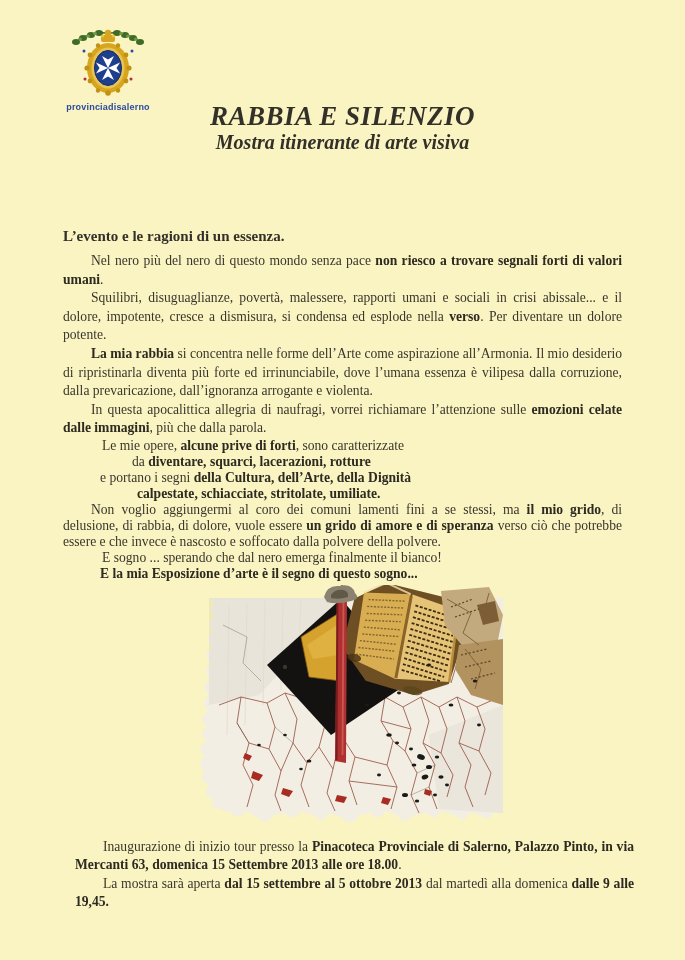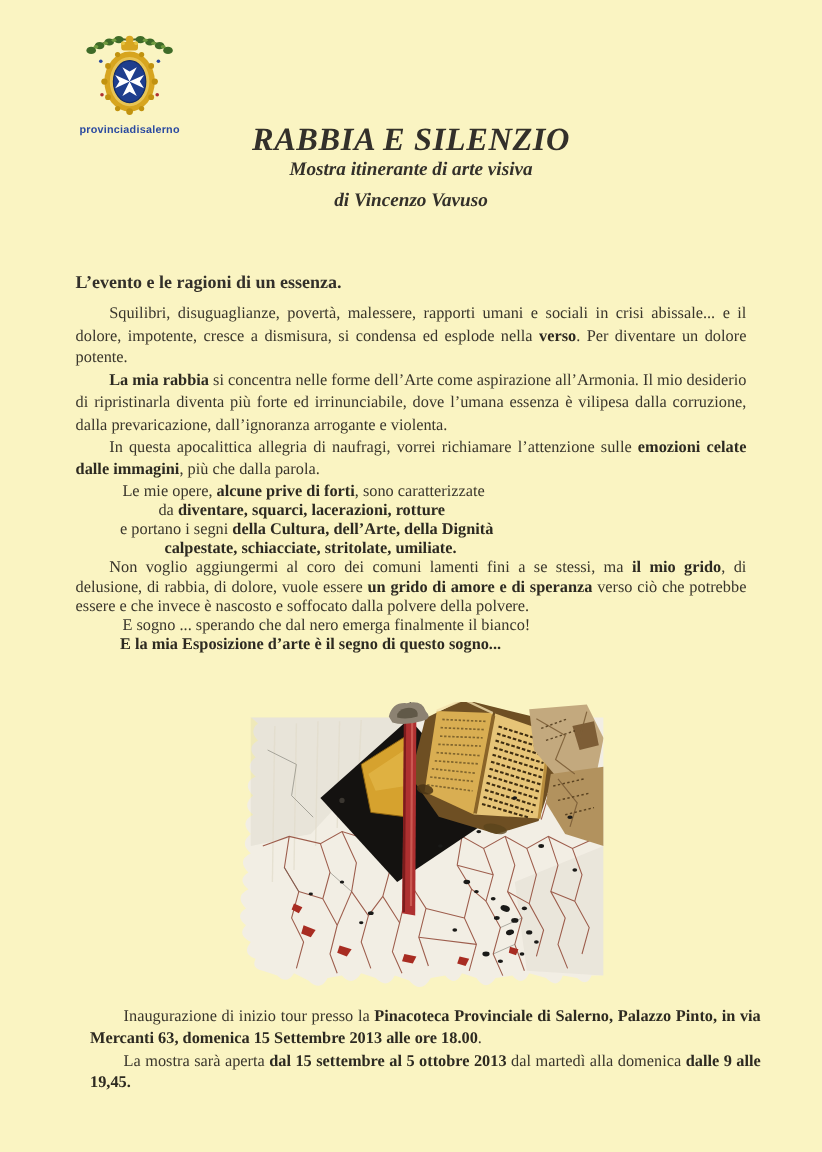--- a/index.html
+++ b/index.html
@@ -4,21 +4,21 @@
 <style>
   html,body{margin:0;padding:0;}
   body{width:685px;height:960px;font-family:"Liberation Serif",serif;}
   .page{position:relative;width:685px;height:960px;background:#faf4c2;overflow:hidden;}
 
   .logo{position:absolute;left:64px;top:27px;width:88px;text-align:center;}
   .logo-caption{margin-top:1px;font-size:9px;font-weight:bold;color:#2b4aa0;letter-spacing:.2px;font-family:"Liberation Sans",sans-serif;}
 
   .title-block{position:absolute;left:0;top:103px;width:685px;text-align:center;color:#33302a;}
   .title-line1{font-size:27px;font-weight:bold;font-style:italic;line-height:26px;letter-spacing:.5px;}
-  .title-line2,.title-line3{font-size:16px;font-weight:bold;font-style:italic;line-height:26px;}
+  .title-line2,.title-line3{font-size:20px;font-weight:bold;font-style:italic;line-height:26px;}
 
   .section-heading{position:absolute;left:63px;top:228px;width:559px;font-size:15px;font-weight:bold;color:#33302a;}
 
   .body-text{position:absolute;left:63px;top:252px;width:559px;font-size:13.6px;color:#3a362c;}
   .body-text p{margin:0;}
   .para{text-align:justify;text-indent:28px;line-height:18.6px;}
   .para.tight{line-height:16px;}
   .pline{line-height:16px;}
   .pl37{padding-left:37px;}
   .pl39{padding-left:39px;}
@@ -93,26 +93,26 @@
         <circle cx="68" cy="24" r="1.5" fill="#2b4aa0"></circle>
       <circle cx="21" cy="52" r="1.5" fill="#b03030"></circle>
         <circle cx="67" cy="52" r="1.5" fill="#b03030"></circle>
     </svg>
     <div class="logo-caption">provinciadisalerno</div>
   </div>
 
   <div class="title-block">
     <div class="title-line1">RABBIA E SILENZIO</div>
     <div class="title-line2">Mostra itinerante di arte visiva</div>
-    <div class="title-line3">di Vincenzo Vavuso</div>
   </div>
 
   <div class="section-heading">L’evento e le ragioni di un essenza.</div>
 
   <div class="body-text">
+    <p class="para"><span>Nel nero più del nero di questo mondo senza pace </span><span class="b">non riesco a trovare segnali forti di valori umani</span><span>.</span></p>
     <p class="para"><span>Squilibri, disuguaglianze, povertà, malessere, rapporti umani e sociali in crisi abissale... e il dolore, impotente, cresce a dismisura, si condensa ed esplode nella </span><span class="b">verso</span><span>. Per diventare un dolore potente.</span></p>
     <p class="para"><span class="b">La mia rabbia</span><span> si concentra nelle forme dell’Arte come aspirazione all’Armonia. Il mio desiderio di ripristinarla diventa più forte ed irrinunciabile, dove l’umana essenza è vilipesa dalla corruzione, dalla prevaricazione, dall’ignoranza arrogante e violenta.</span></p>
     <p class="para"><span>In questa apocalittica allegria di naufragi, vorrei richiamare l’attenzione sulle </span><span class="b">emozioni celate dalle immagini</span><span>, più che dalla parola.</span></p>
     <p class="pline pl39"><span>Le mie opere, </span><span class="b">alcune prive di forti</span><span>, sono caratterizzate</span></p>
     <p class="pline pl69"><span>da </span><span class="b">diventare, squarci, lacerazioni, rotture</span></p>
     <p class="pline pl37"><span>e portano i segni </span><span class="b">della Cultura, dell’Arte, della Dignità</span></p>
     <p class="pline pl74"><span class="b">calpestate, schiacciate, stritolate, umiliate.</span></p>
     <p class="para tight"><span>Non voglio aggiungermi al coro dei comuni lamenti fini a se stessi, ma </span><span class="b">il mio grido</span><span>, di delusione, di rabbia, di dolore, vuole essere </span><span class="b">un grido di amore e di speranza</span><span> verso ciò che potrebbe essere e che invece è nascosto e soffocato dalla polvere della polvere.</span></p>
     <p class="pline pl39"><span>E sogno ... sperando che dal nero emerga finalmente il bianco!</span></p>
     <p class="pline pl37"><span class="b">E la mia Esposizione d’arte è il segno di questo sogno...</span></p>

